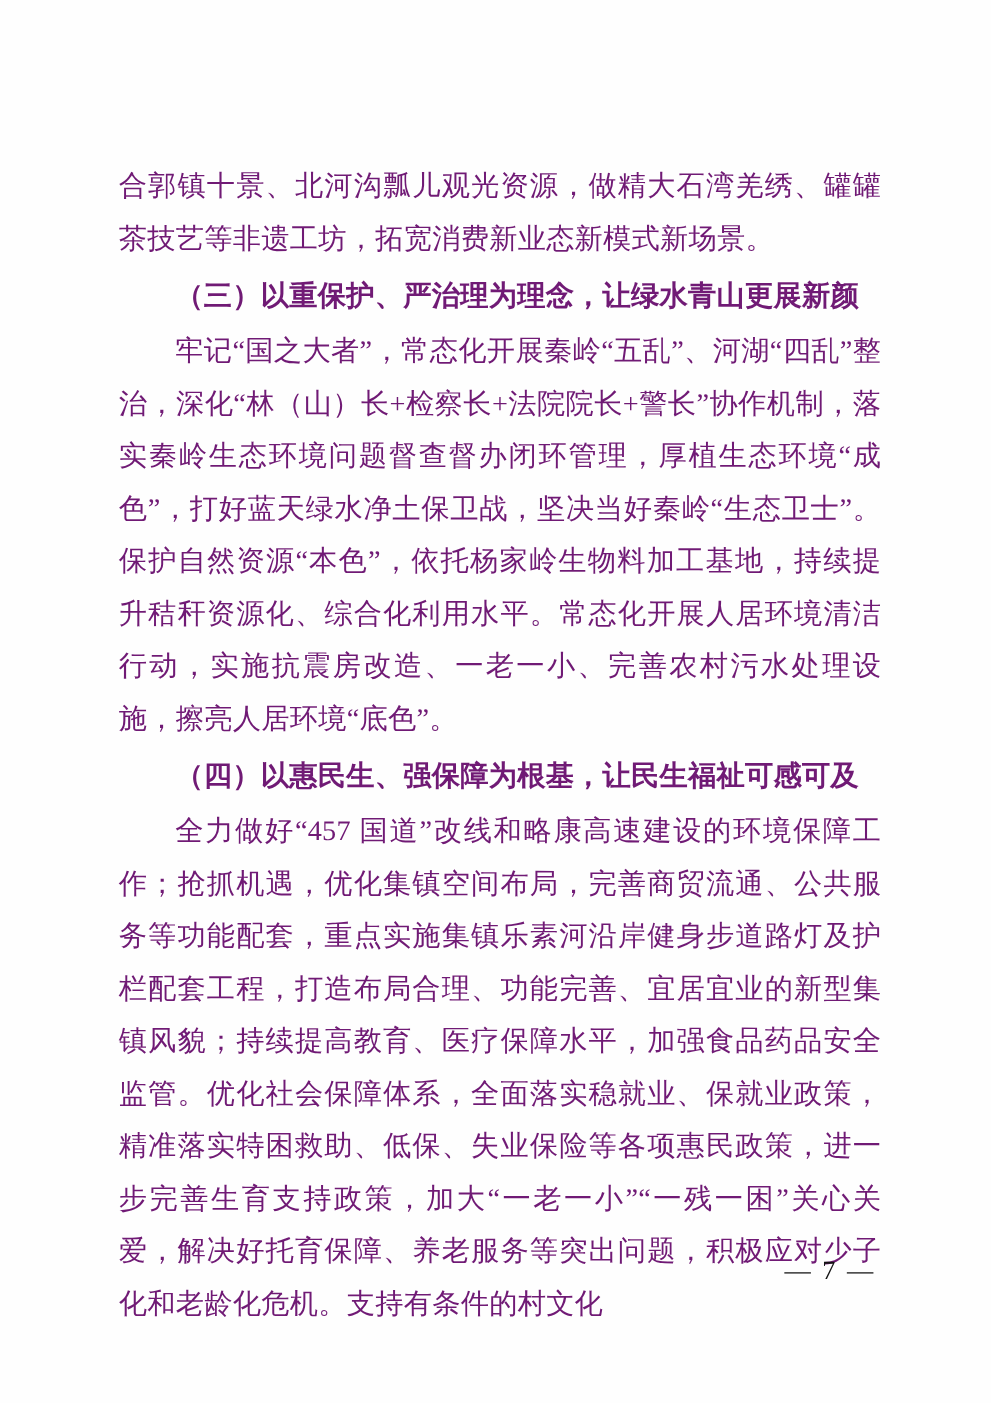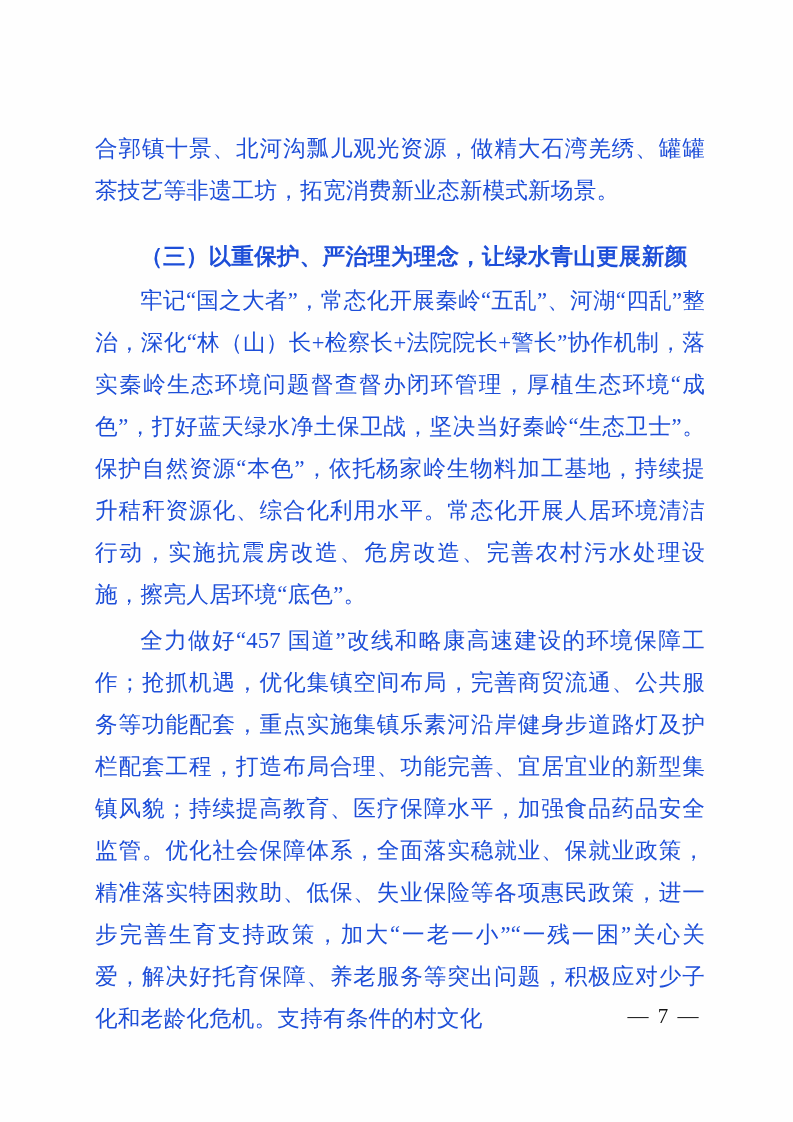--- a/index.html
+++ b/index.html
@@ -29,29 +29,28 @@
     top: 128px;
     width: 610px;
   }
   p {
     margin: 0 0 2px 0;
     font-size: 22.6px;
     line-height: 42px;
     text-align: justify;
     text-justify: inter-ideograph;
     letter-spacing: 0.2px;
-    color: #1d4ed8;
+    color: #701a75;
   }
   p.indent {
     text-indent: 2em;
   }
   p.heading {
     text-indent: 2em;
     font-weight: bold;
-    margin-top: 20px;
   }
   .spacer {
     height: 2px;
   }
   .page-number {
     position: absolute;
     left: 0;
     top: 1004px;
     width: 793px;
     text-align: center;
@@ -66,20 +65,21 @@
   }
 </style>
 </head>
 <body>
 
 <div class="page">
   <div class="content">
     <p class="body">合郭镇十景、北河沟瓢儿观光资源，做精大石湾羌绣、罐罐茶技艺等非遗工坊，拓宽消费新业态新模式新场景。</p>
     <div class="spacer"></div>
     <p class="heading">（三）以重保护、严治理为理念，让绿水青山更展新颜</p>
-    <p class="indent">牢记“国之大者”，常态化开展秦岭“五乱”、河湖“四乱”整治，深化“林（山）长+检察长+法院院长+警长”协作机制，落实秦岭生态环境问题督查督办闭环管理，厚植生态环境“成色”，打好蓝天绿水净土保卫战，坚决当好秦岭“生态卫士”。保护自然资源“本色”，依托杨家岭生物料加工基地，持续提升秸秆资源化、综合化利用水平。常态化开展人居环境清洁行动，实施抗震房改造、危房改造、完善农村污水处理设施，擦亮人居环境“底色”。</p>
+    <p class="indent">牢记“国之大者”，常态化开展秦岭“五乱”、河湖“四乱”整治，深化“林（山）长+检察长+法院院长+警长”协作机制，落实秦岭生态环境问题督查督办闭环管理，厚植生态环境“成色”，打好蓝天绿水净土保卫战，坚决当好秦岭“生态卫士”。保护自然资源“本色”，依托杨家岭生物料加工基地，持续提升秸秆资源化、综合化利用水平。常态化开展人居环境清洁行动，实施抗震房改造、一老一小、完善农村污水处理设施，擦亮人居环境“底色”。</p>
     <div class="spacer"></div>
+    <p class="heading">（四）以惠民生、强保障为根基，让民生福祉可感可及</p>
     <p class="indent">全力做好“457 国道”改线和略康高速建设的环境保障工作；抢抓机遇，优化集镇空间布局，完善商贸流通、公共服务等功能配套，重点实施集镇乐素河沿岸健身步道路灯及护栏配套工程，打造布局合理、功能完善、宜居宜业的新型集镇风貌；持续提高教育、医疗保障水平，加强食品药品安全监管。优化社会保障体系，全面落实稳就业、保就业政策，精准落实特困救助、低保、失业保险等各项惠民政策，进一步完善生育支持政策，加大“一老一小”“一残一困”关心关爱，解决好托育保障、养老服务等突出问题，积极应对少子化和老龄化危机。支持有条件的村文化</p>
   </div>
   <div class="page-number">
     <span class="pn-inner">— 7 —</span>
   </div>
 </div>
 
 </body></html>

